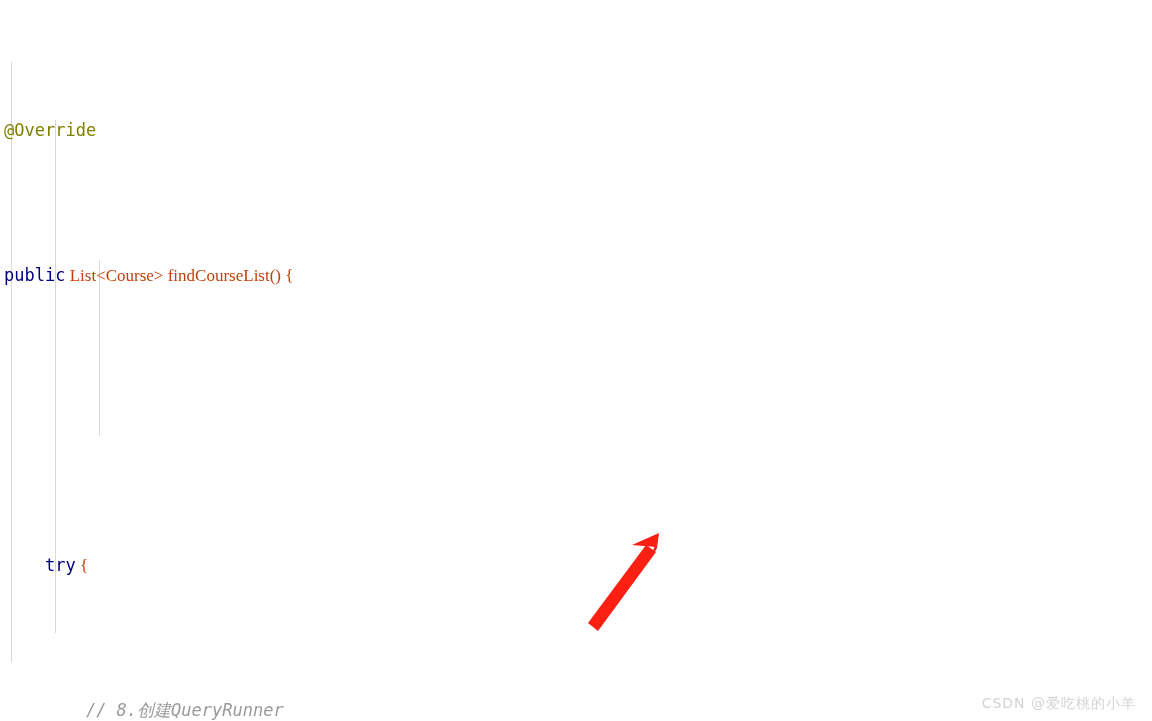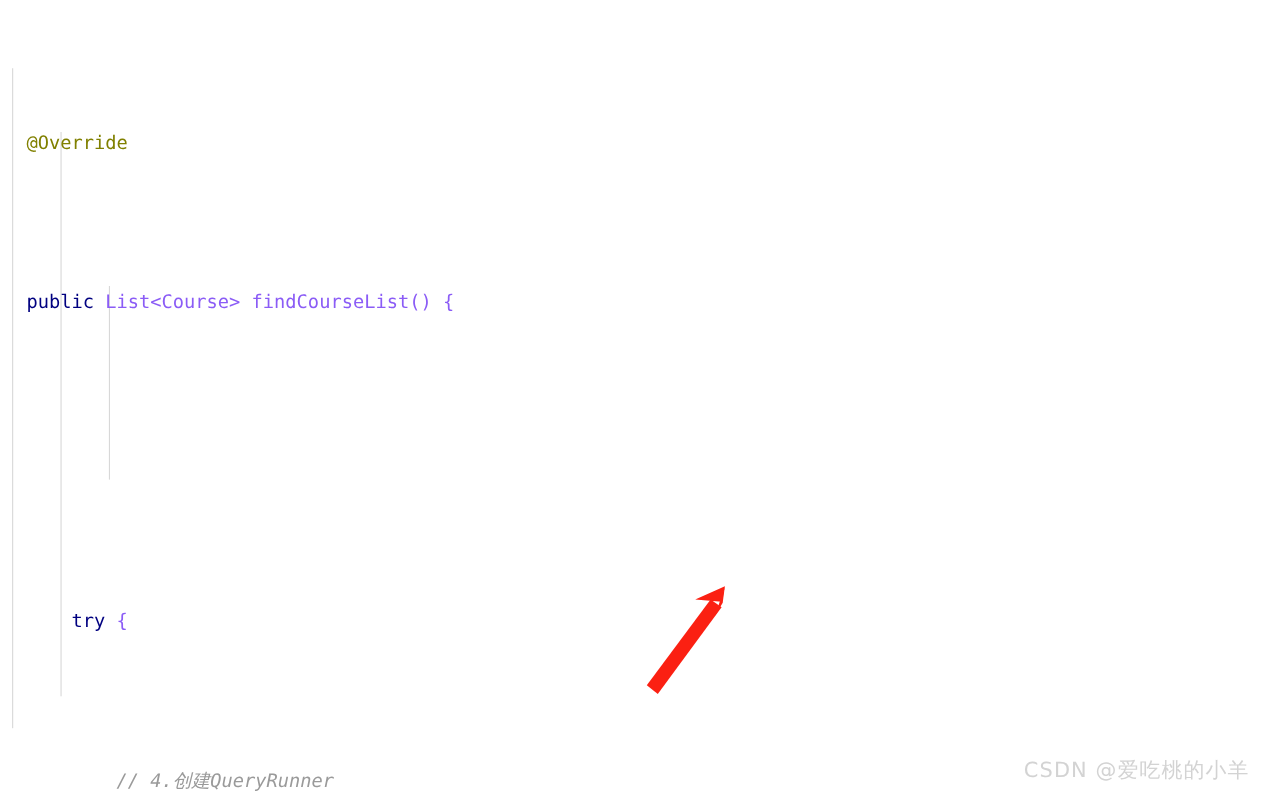--- a/index.html
+++ b/index.html
@@ -34,53 +34,53 @@
     line-height: 29px;
     white-space: pre;
     font-family: "DejaVu Sans Mono", "Liberation Mono", monospace;
     letter-spacing: 0px;
   }
 
   .line {
     height: 29px;
     white-space: pre;
     position: relative;
-    padding-left: 24px;
+    padding-left: 4px;
   }
 
   
   .guide {
     position: absolute;
     width: 1px;
     background: #d8d8d8;
   }
 
   
   .kw        { color: #000080; font-weight: normal; }
-  .plain     { color: #8b5cf6; }
+  .plain     { color: #c2410c; font-family: Liberation Serif, serif; }
   .anno      { color: #808000; }
   .cmt       { color: #9a9a9a; font-style: italic; }
 
   
   #arrow {
     position: absolute;
     left: 560px;
     top: 515px;
     width: 170px;
     height: 125px;
     pointer-events: none;
   }
 
   
   #watermark {
     position: absolute;
     right: 16px;
     bottom: 8px;
     color: #d3d3d3;
-    font-size: 19px;
+    font-size: 14px;
     font-family: "DejaVu Sans", "Liberation Sans", sans-serif;
     letter-spacing: 1px;
     user-select: none;
   }
 </style>
 </head>
 <body>
 
 <div id="editor">
 
@@ -96,21 +96,21 @@
     
     <div class="line"><span class="kw">public</span><span class="plain"> List&lt;Course&gt; findCourseList() {</span></div>
 
     
     <div class="line"> </div>
 
     
     <div class="line">    <span class="kw">try</span><span class="plain"> {</span></div>
 
     
-    <div class="line">        <span class="cmt">// 4.创建QueryRunner</span></div>
+    <div class="line">        <span class="cmt">// 8.创建QueryRunner</span></div>
 
     
     
 
     
     
 
     
     
 

